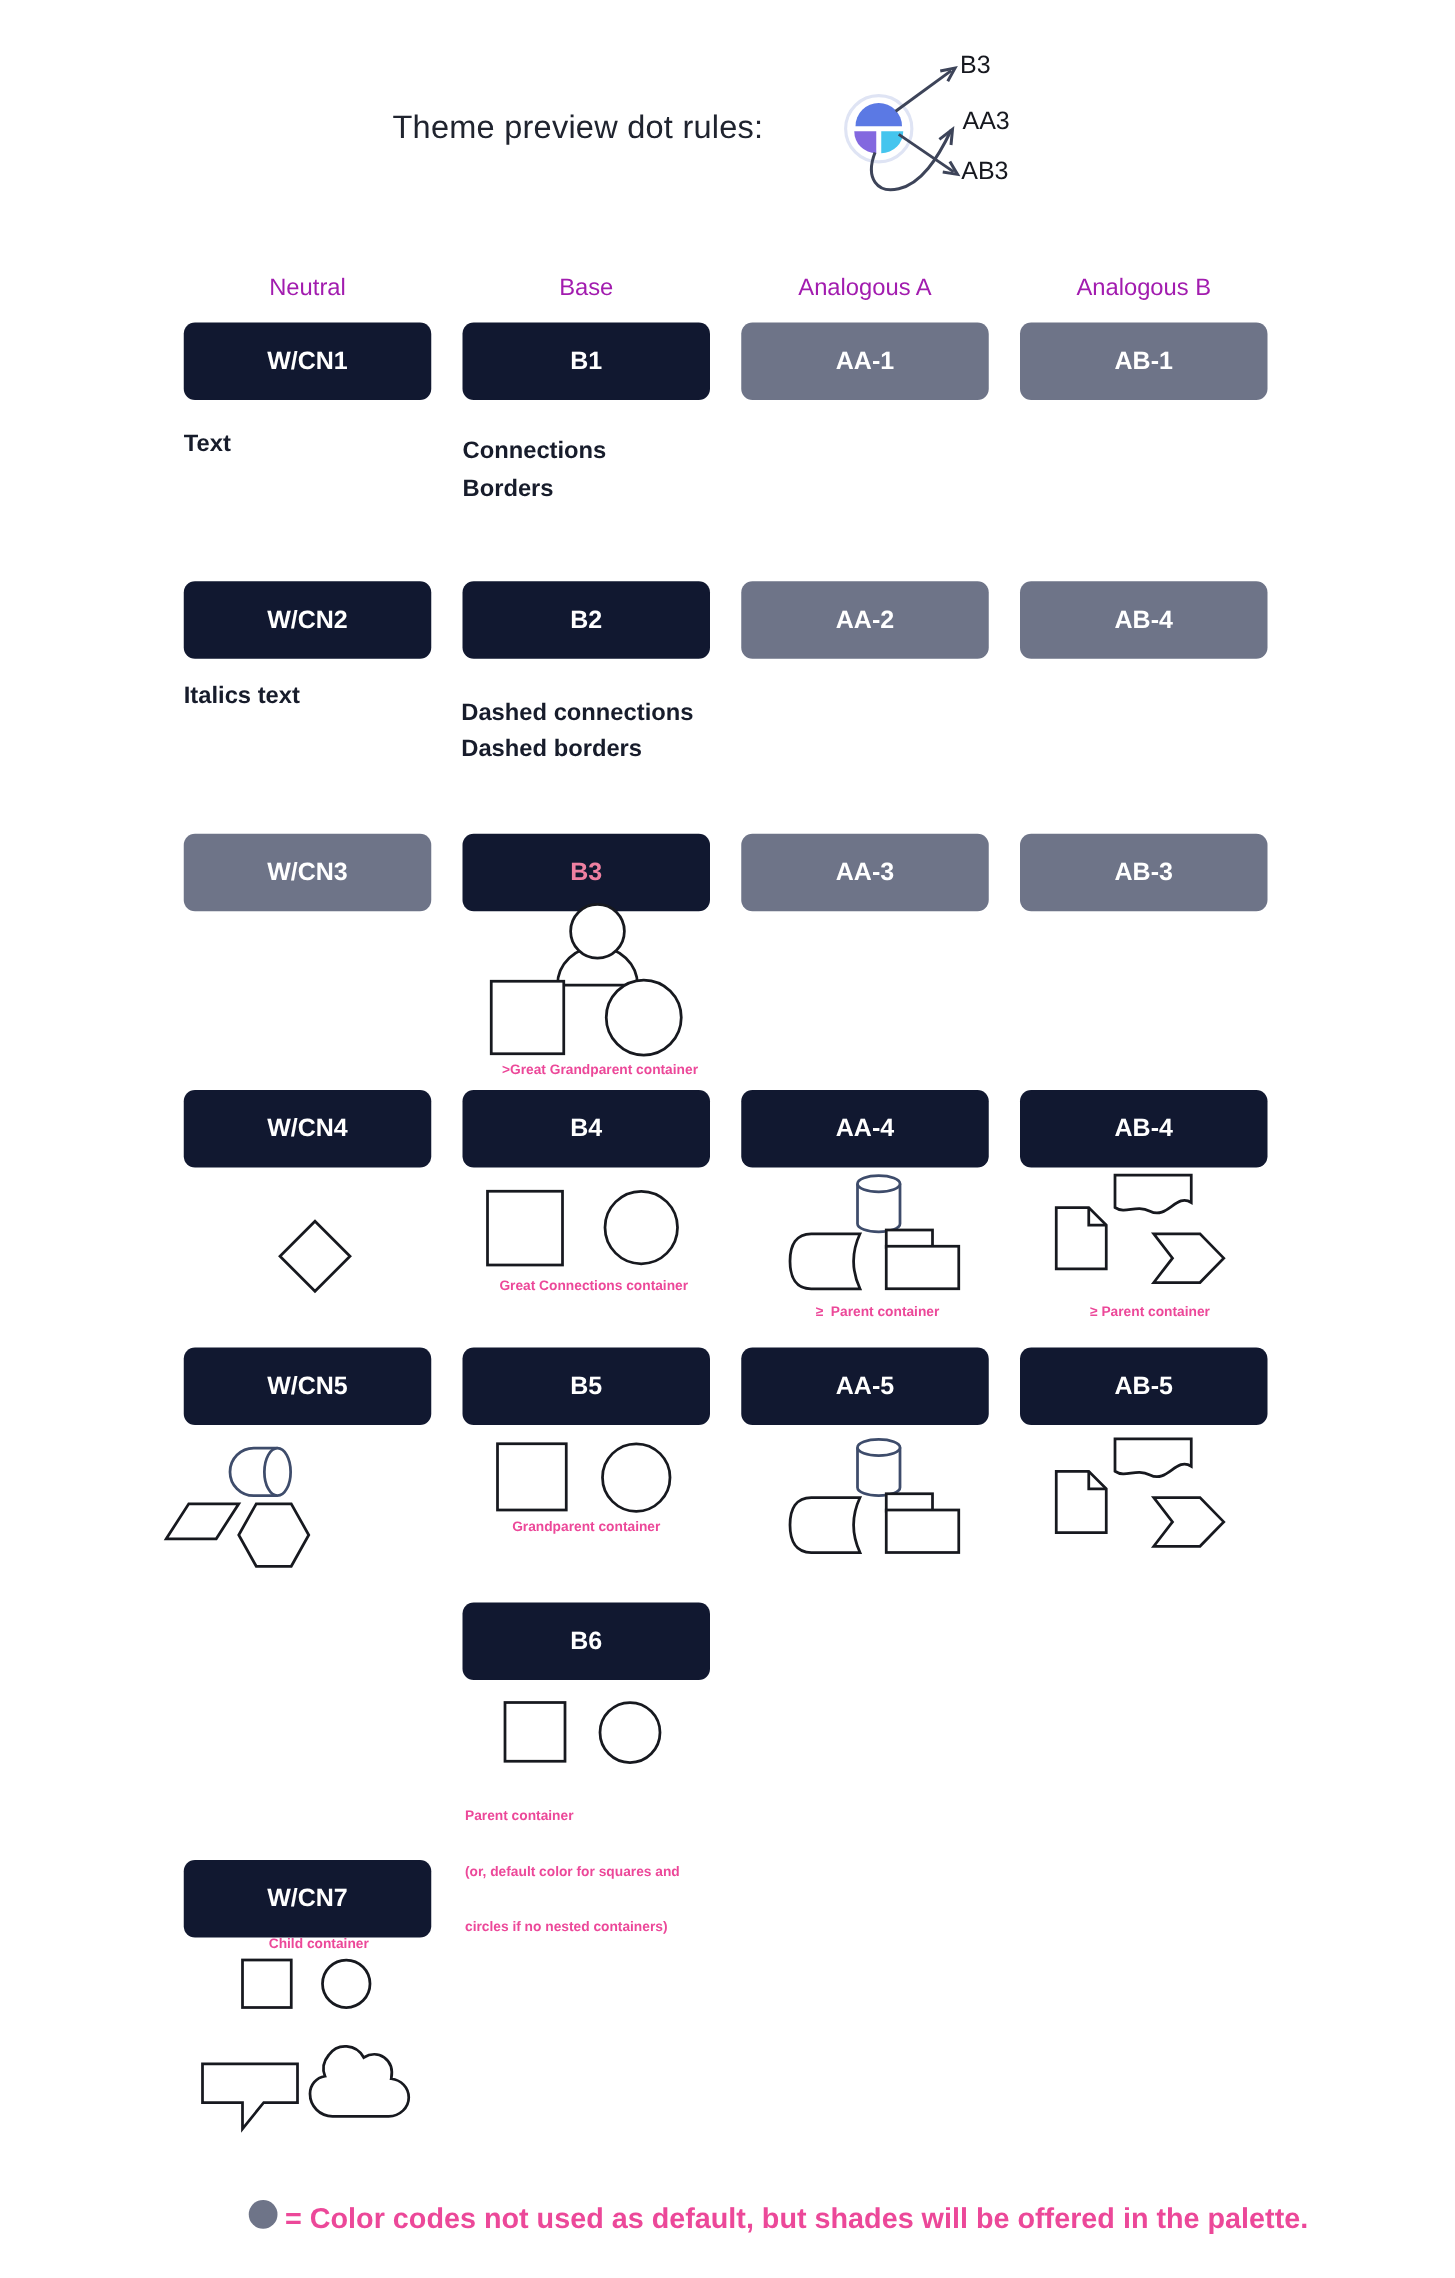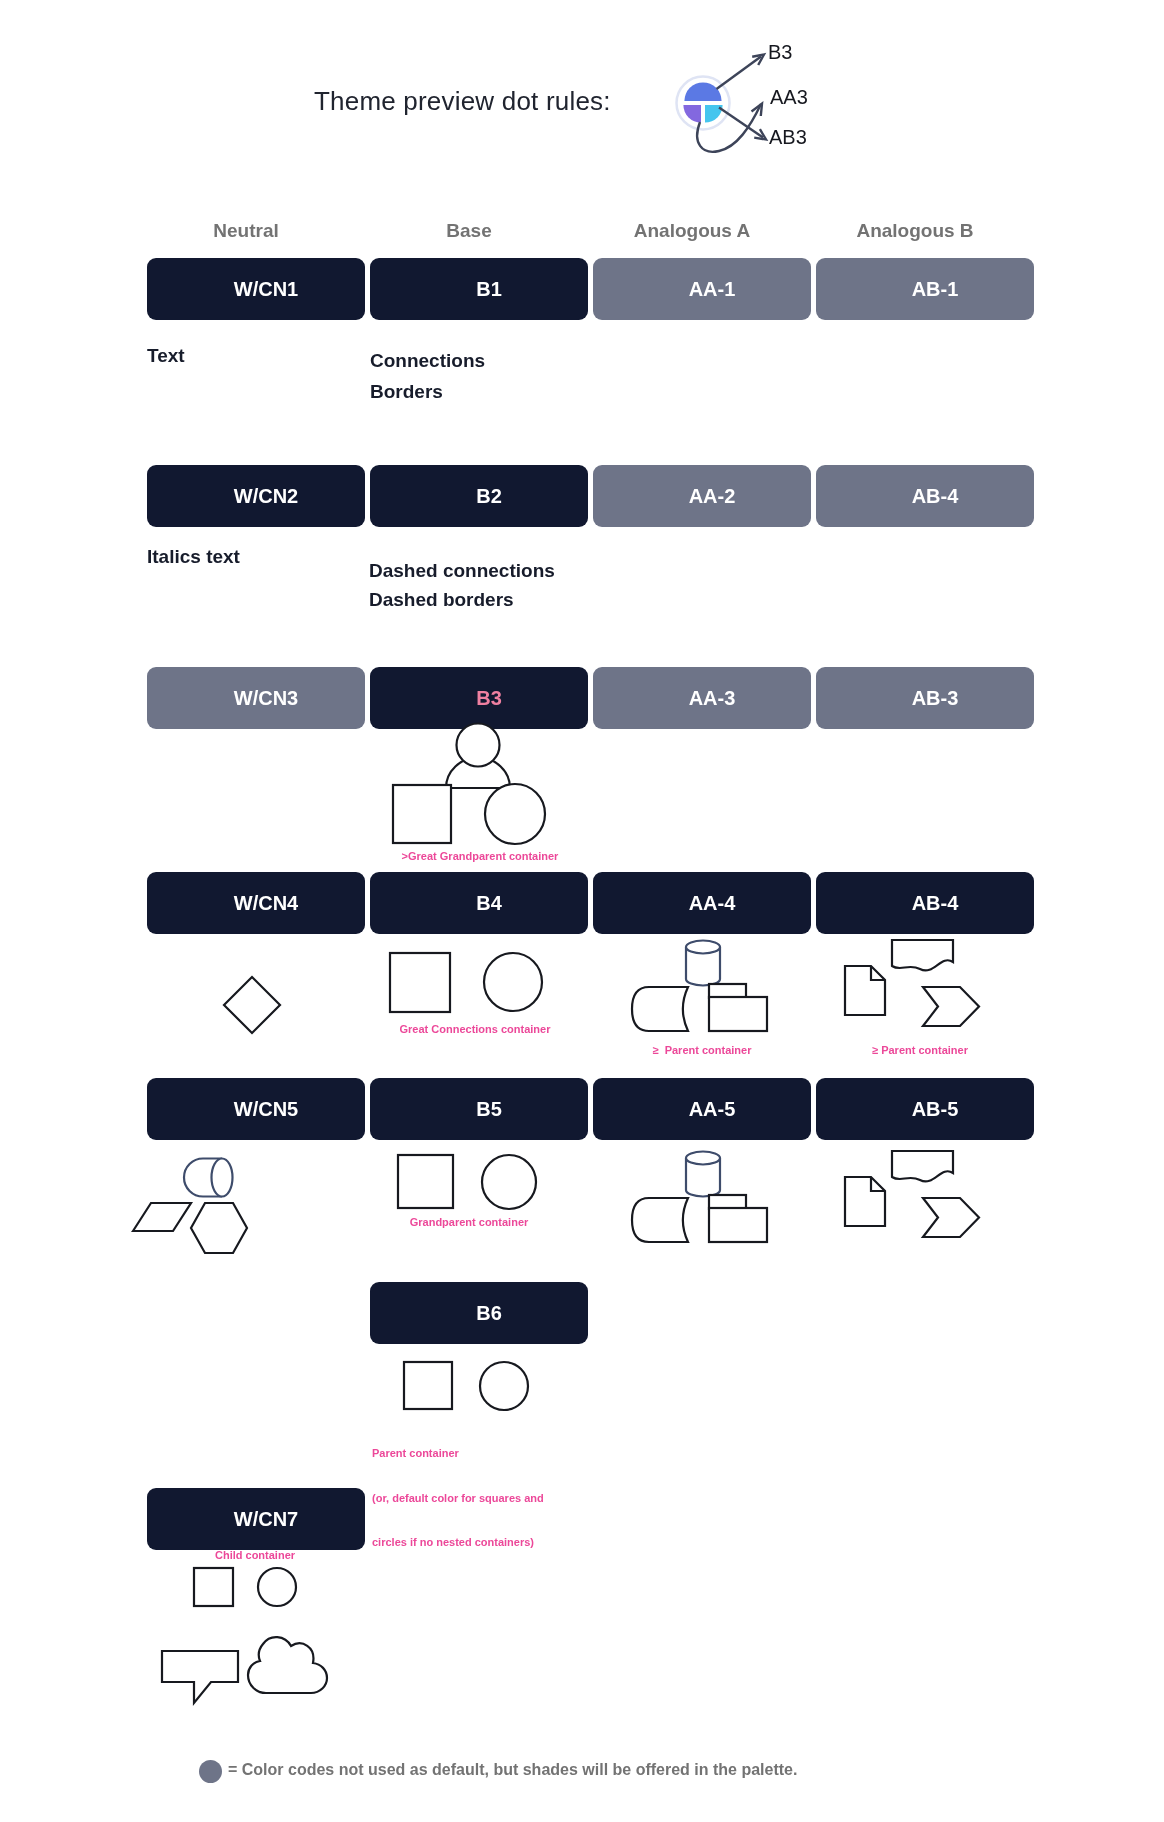--- a/index.html
+++ b/index.html
@@ -1,35 +1,35 @@
 <!DOCTYPE html>
 <html><head>
 <meta charset="utf-8">
 <style>
   html,body{margin:0;padding:0;background:#ffffff;}
   .canvas{position:relative;width:1164px;height:1822px;background:#ffffff;
           font-family:"Liberation Sans", sans-serif;overflow:hidden;}
   .title{position:absolute;left:314px;top:86px;font-size:26px;color:#20242f;letter-spacing:0.2px;}
   .dot-callout{position:absolute;font-size:20px;color:#16181f;}
-  .colhead{position:absolute;top:220px;width:198px;text-align:center;font-weight:bold;font-size:19px;color:#737373;}
+  .colhead{position:absolute;top:220px;width:198px;text-align:center;font-weight:normal;font-size:19px;color:#a21caf;}
   .sw{position:absolute;width:198px;height:62px;border-radius:9px;display:flex;align-items:center;justify-content:center;
-      color:#ffffff;font-weight:bold;font-size:20px;padding-left:20px;}
+      color:#ffffff;font-weight:bold;font-size:20px;}
   .sw.dark{background:#111830;}
   .sw.gray{background:#6e7488;}
   .sw.b3-pink{color:#ef80a1;}
   .c1{left:147px}.c2{left:370px}.c3{left:593px}.c4{left:816px}
   .note{position:absolute;font-weight:bold;font-size:19px;color:#171c2b;}
   .note.center{width:198px;text-align:left;}
   .note .line{line-height:31px;}
   .note.tight .line{line-height:29px;}
   .cap{position:absolute;font-weight:bold;font-size:11px;color:#ec4899;white-space:pre;}
   .cap.center{text-align:center;}
   .cap .capline{line-height:20.5px;}
   .legend-dot{position:absolute;left:199px;top:1760px;width:23px;height:23px;border-radius:50%;background:#6e7488;}
-  .legend-text{position:absolute;left:228px;top:1761px;font-weight:bold;font-size:16px;color:#737373;}
+  .legend-text{position:absolute;left:228px;top:1761px;font-weight:bold;font-size:23px;color:#ec4899;}
   svg.overlay{position:absolute;left:0;top:0;pointer-events:none;}
 </style>
 </head>
 <body>
 
 <div class="canvas">
 
   <div class="title">Theme preview dot rules:</div>
   <div class="dot-callout" style="left:768px;top:41px;">B3</div>
   <div class="dot-callout" style="left:770px;top:86px;">AA3</div>

